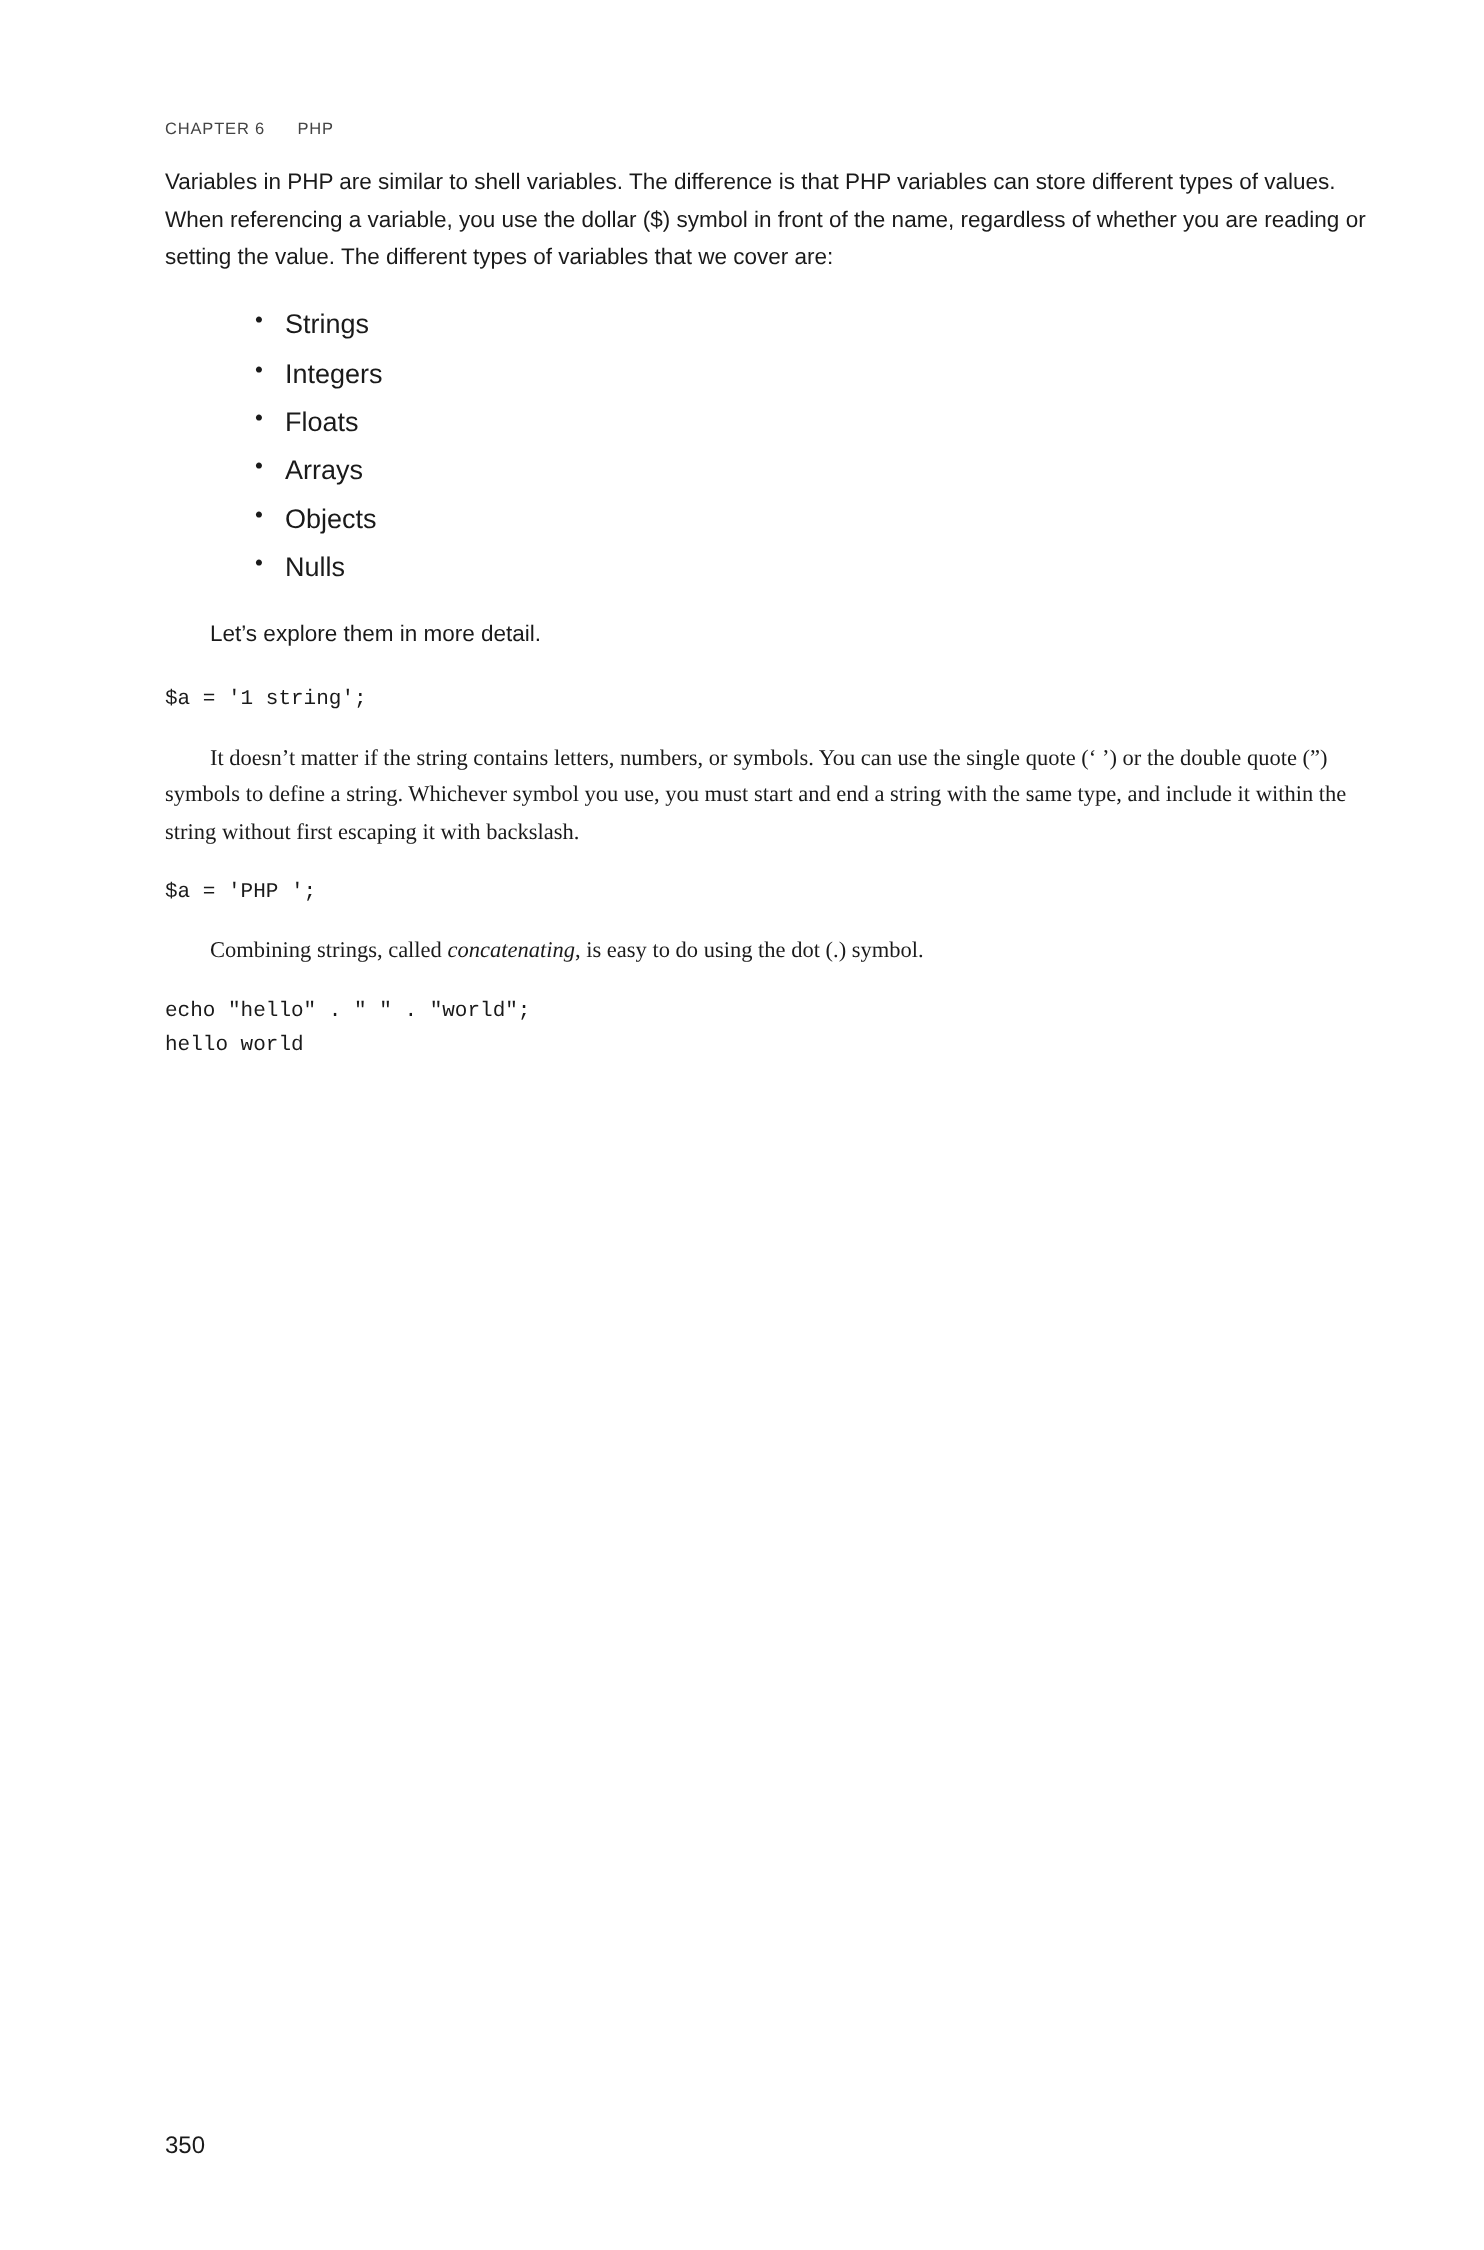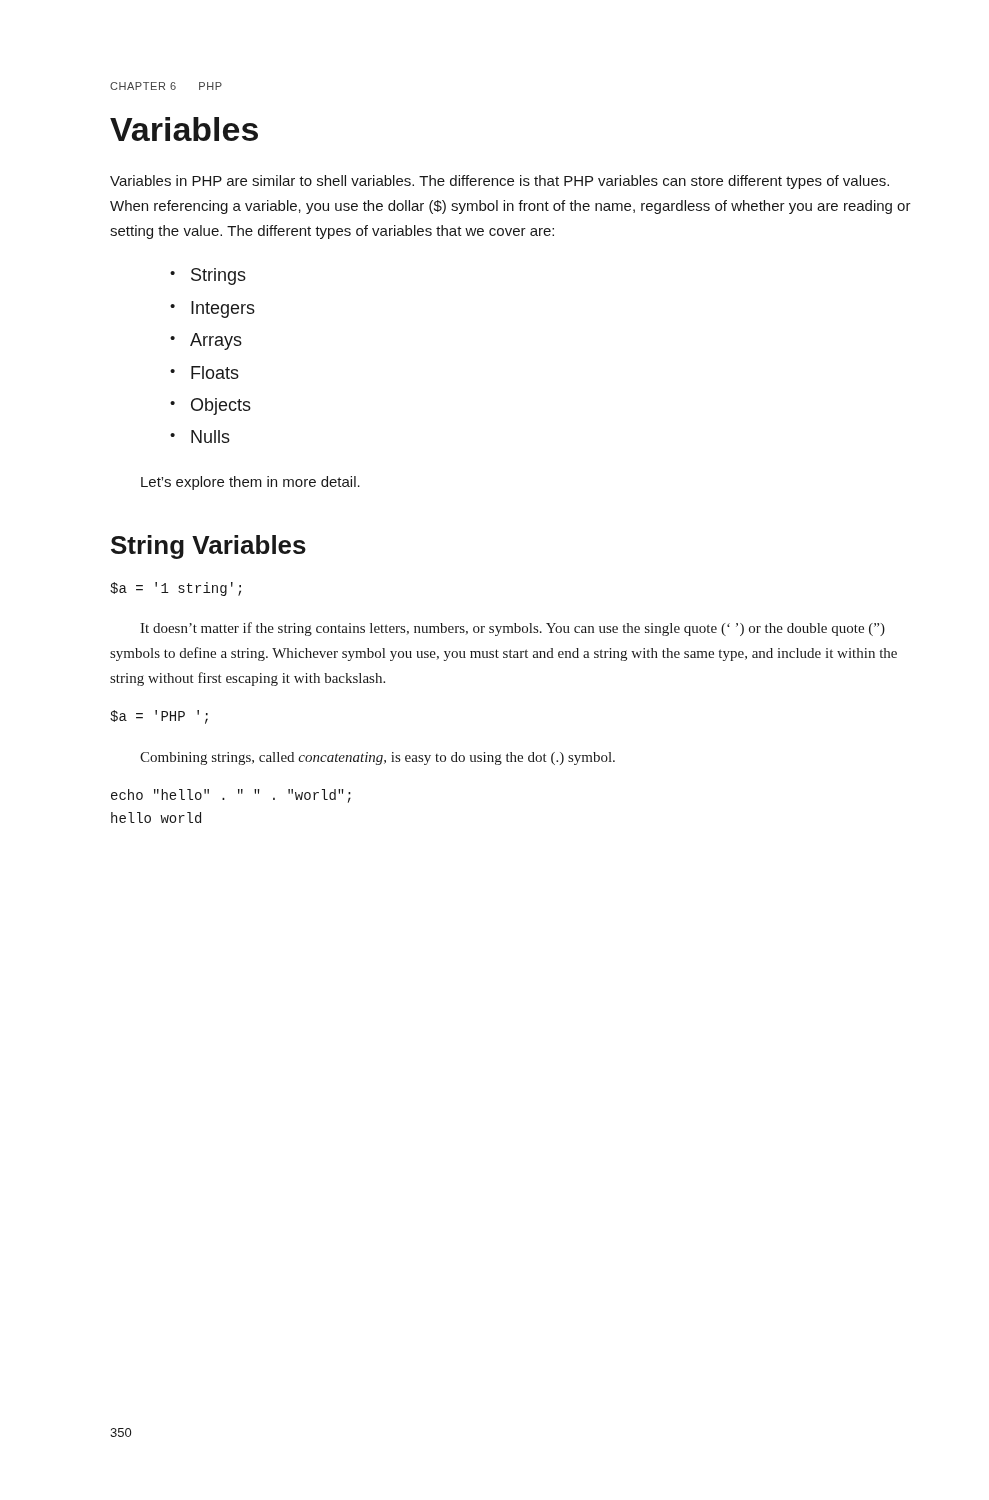--- a/index.html
+++ b/index.html
@@ -125,53 +125,51 @@
       margin: 14px 0 16px 0;
       white-space: pre;
     }
 
     em {
       font-style: italic;
     }
 
     .page-number {
       font-family: Arial, Helvetica, sans-serif;
-      font-size: 13px;
+      font-size: 16px;
       color: #1a1a1a;
       position: absolute;
       bottom: 60px;
       left: 110px;
     }
   </style>
 </head>
 <body>
 
 <div class="page">
 
   <div class="chapter-header">
     <span class="chapter-num">CHAPTER 6</span>
     <span class="chapter-topic">PHP</span>
   </div>
 
-  <h1 class="section-title">Variables</h1>
 
   <p class="body-text body-text-no-indent">Variables in PHP are similar to shell variables. The difference is that PHP variables can store different types of values. When referencing a variable, you use the dollar ($) symbol in front of the name, regardless of whether you are reading or setting the value. The different types of variables that we cover are:</p>
 
   <ul class="bullet-list">
     <li><span>Strings</span></li>
     <li><span>Integers</span></li>
+    <li><span>Floats</span></li>
     <li><span>Arrays</span></li>
-    <li><span>Floats</span></li>
     <li><span>Objects</span></li>
     <li><span>Nulls</span></li>
   </ul>
 
   <p class="explore-text">Let’s explore them in more detail.</p>
 
-  <h2 class="subsection-title">String Variables</h2>
 
 
   <div class="code-block">$a = '1 string';</div>
 
   <p class="body-text body-text-para">It doesn’t matter if the string contains letters, numbers, or symbols. You can use the single quote (‘ ’) or the double quote (”) symbols to define a string. Whichever symbol you use, you must start and end a string with the same type, and include it within the string without first escaping it with backslash.</p>
 
   <div class="code-block">$a = 'PHP ';</div>
 
   <p class="body-text body-text-para">
     <span>Combining strings, called </span><em>concatenating</em><span>, is easy to do using the dot (.) symbol.</span>

